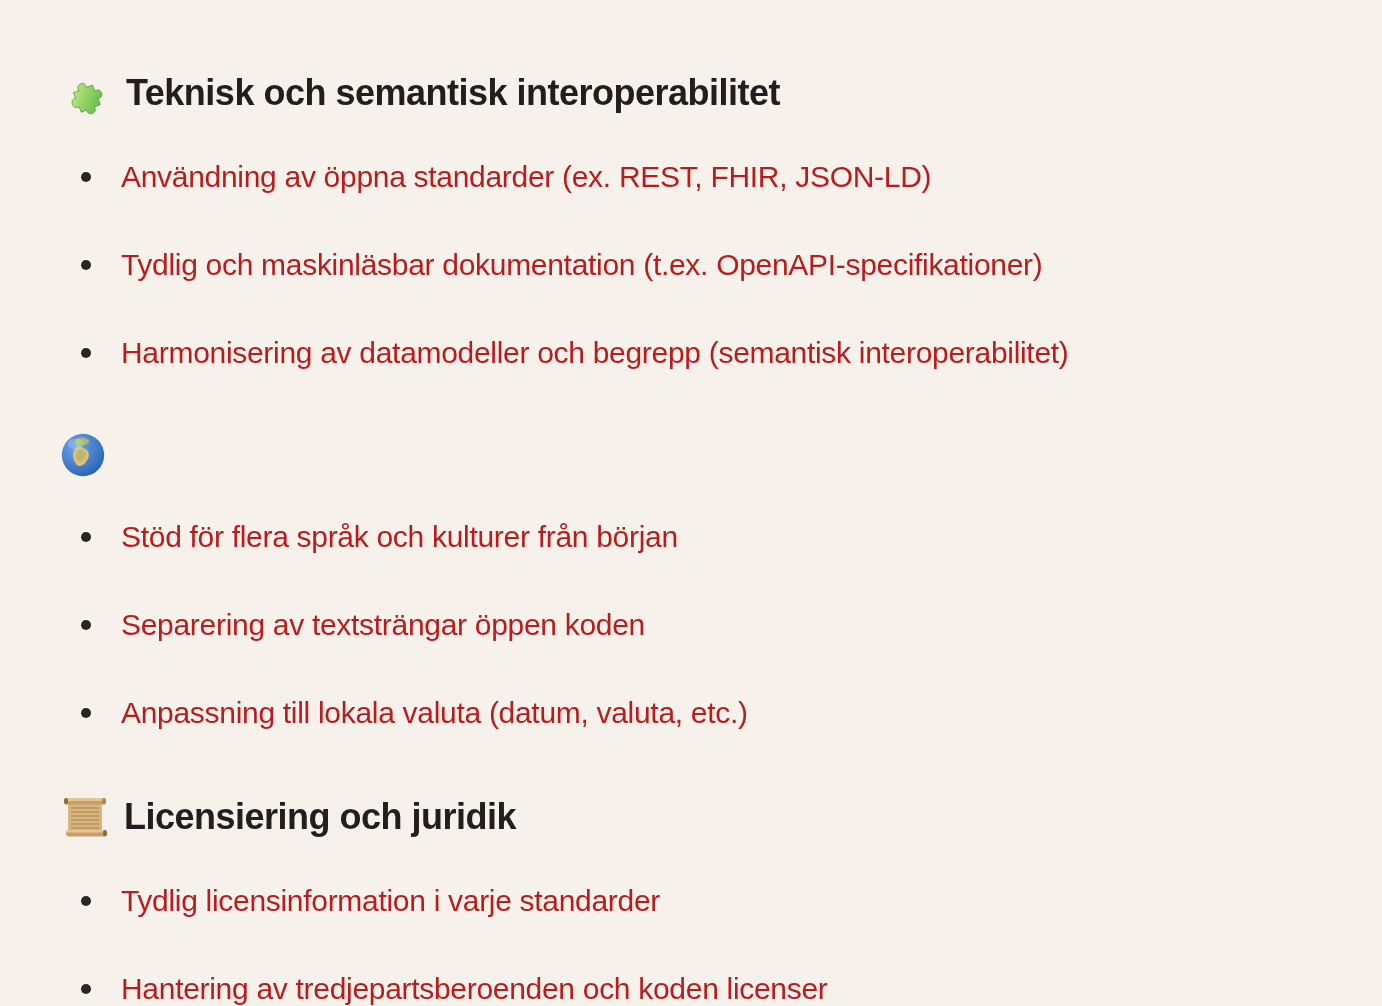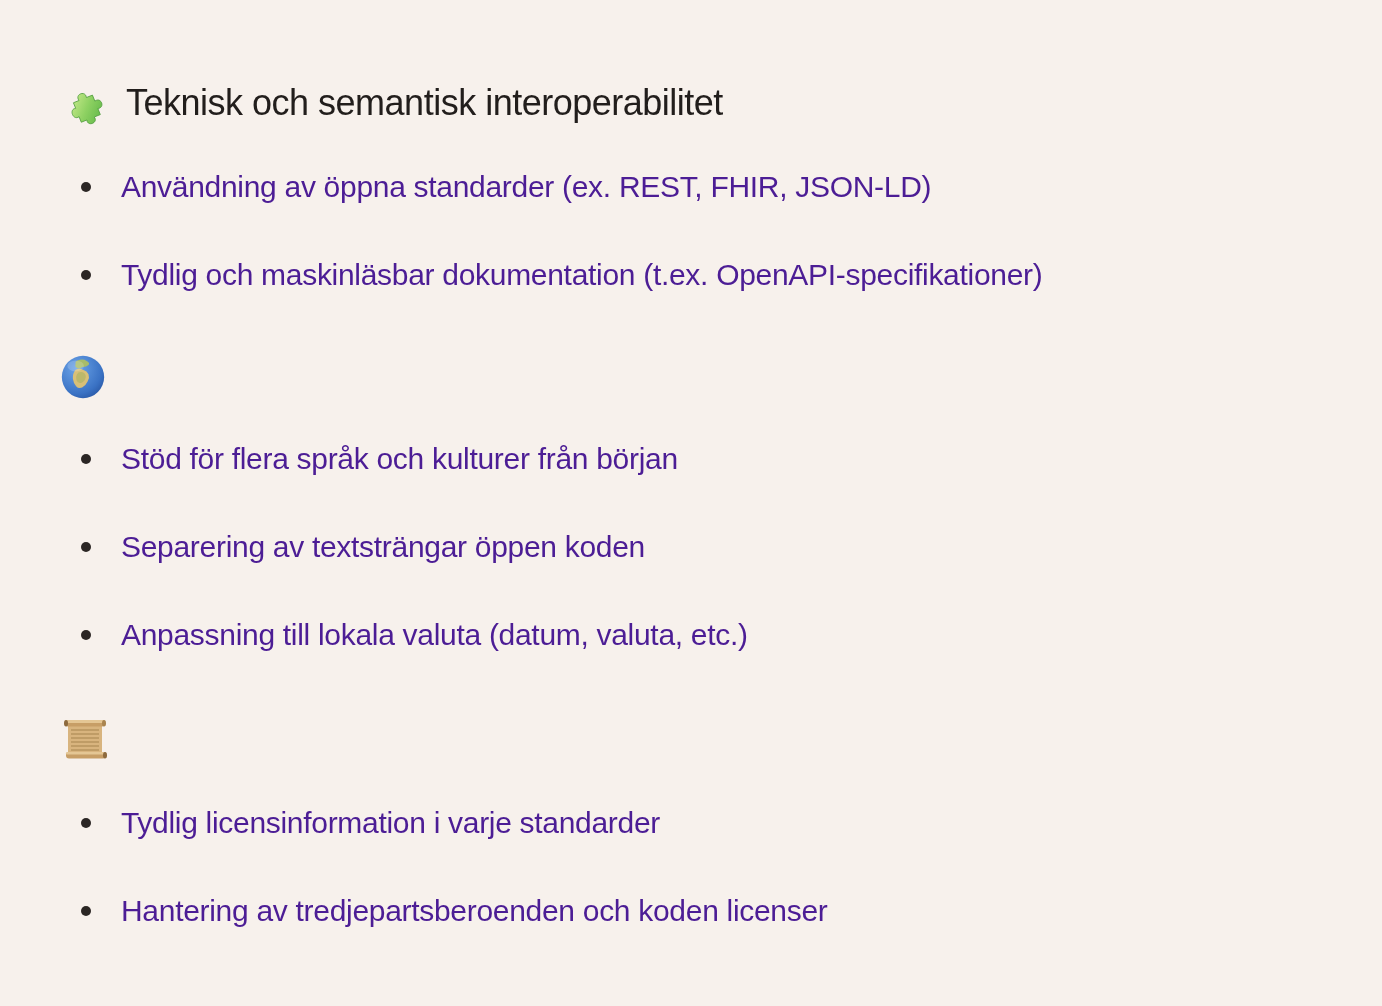--- a/index.html
+++ b/index.html
@@ -16,44 +16,44 @@
     height: 1006px;
     box-sizing: border-box;
     padding: 64px 60px 0 60px;
     background: #f7f1ec;
     overflow: hidden;
   }
   .section-heading {
     display: flex;
     align-items: center;
     gap: 14px;
-    margin: 14px 0 42px 0;
+    margin: 4px 0 42px 0;
     font-size: 36px;
     line-height: 48px;
-    font-weight: 400;
+    font-weight: 700;
     color: #221e1c;
     letter-spacing: -0.5px;
   }
   .section-heading .emoji-icon {
     flex: 0 0 auto;
     display: inline-flex;
     align-items: center;
     justify-content: center;
   }
   ul.bullet-list {
     list-style: none;
     margin: 0 0 62px 0;
     padding: 0;
   }
   ul.bullet-list li {
     position: relative;
     padding-left: 61px;
     font-size: 30px;
     line-height: 34px;
-    color: #4c1d95;
+    color: #b91c1c;
     letter-spacing: -0.3px;
   }
   ul.bullet-list li + li {
     margin-top: 54px;
   }
   ul.bullet-list li::before {
     content: "";
     position: absolute;
     left: 21px;
     top: 12px;
@@ -82,20 +82,21 @@
           <g transform="rotate(-22 52 58)">
             <path d="M30 40 h12 c-4 -15 20 -15 16 0 h13 v13 c15 -4 15 20 0 16 v13 h-13 c4 14 -20 14 -16 0 h-12 v-12 c-14 4 -14 -22 0 -18 z" fill="url(#puzzGrad)" stroke="#4f9c3c" stroke-width="1.5"></path>
           </g>
         </svg>
       </span>
       <span>Teknisk och semantisk interoperabilitet</span>
     </h2>
     <ul class="bullet-list">
       <li>Användning av öppna standarder (ex. REST, FHIR, JSON-LD)</li>
       <li>Tydlig och maskinläsbar dokumentation (t.ex. OpenAPI-specifikationer)</li>
+      <li>Harmonisering av datamodeller och begrepp (semantisk interoperabilitet)</li>
     </ul>
   </section>
 
   <section>
     <h2 class="section-heading">
       <span class="emoji-icon">
         <svg width="46" height="46" viewBox="0 0 100 100" aria-hidden="true">
           <defs>
             <radialGradient id="oceanGrad" cx="0.35" cy="0.3" r="0.85">
               <stop offset="0" stop-color="#6ca4e8"></stop>
@@ -140,20 +141,21 @@
           <rect x="10" y="12" width="80" height="13" rx="6" fill="#c79e66"></rect>
           <rect x="10" y="12" width="80" height="6" rx="3" fill="#e4c694"></rect>
           <ellipse cx="12" cy="18.5" rx="4" ry="6.5" fill="#8d6a3e"></ellipse>
           <ellipse cx="88" cy="18.5" rx="4" ry="6.5" fill="#a9844f"></ellipse>
 
           <rect x="12" y="76" width="80" height="13" rx="6" fill="#c79e66"></rect>
           <rect x="12" y="76" width="80" height="5" rx="2.5" fill="#e4c694"></rect>
           <ellipse cx="90" cy="82.5" rx="4" ry="6.5" fill="#8d6a3e"></ellipse>
         </svg>
       </span>
+      <span>Licensiering och juridik</span>
     </h2>
     <ul class="bullet-list">
       <li>Tydlig licensinformation i varje standarder</li>
       <li>Hantering av tredjepartsberoenden och koden licenser</li>
     </ul>
   </section>
 
 </div>
 
 </body></html>

